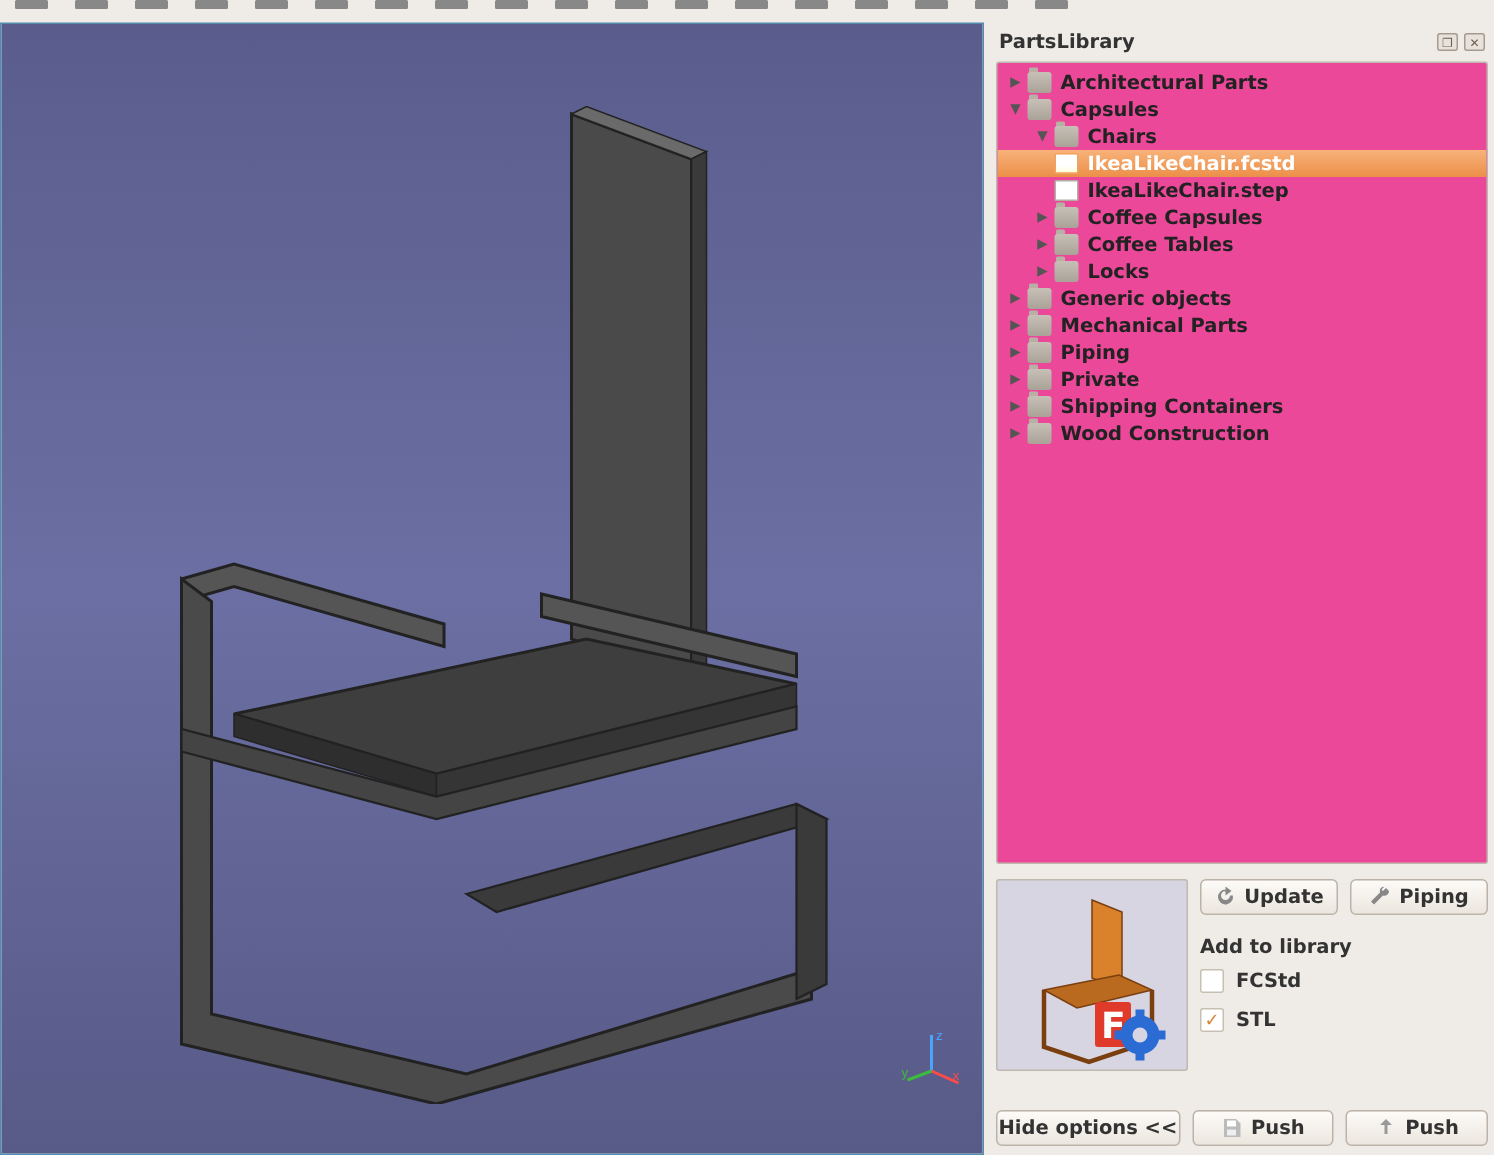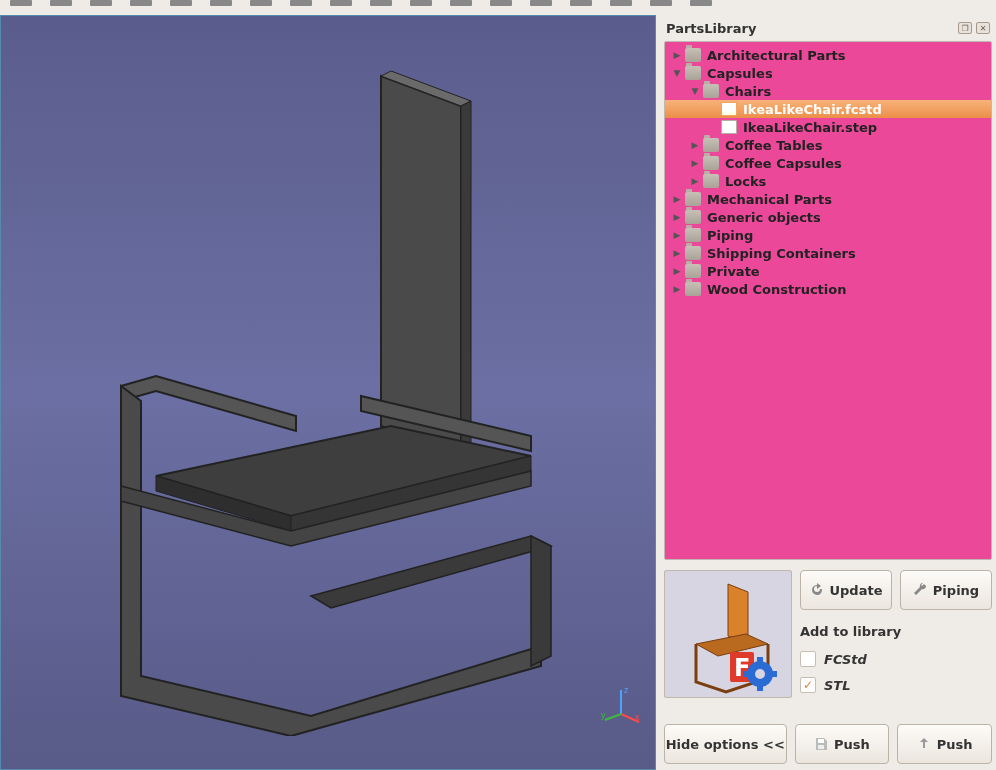--- a/index.html
+++ b/index.html
@@ -140,21 +140,21 @@
     background: #fff;
     border: 1px solid #b5aea4;
     border-radius: 1px;
     position: relative;
   }
   .file-icon.fc {
     background: linear-gradient(#fff,#f8d8b8);
     border-color: #c88850;
   }
   .indent-1 { padding-left: 24px; }
-  .indent-2 { padding-left: 42px; text-align: center; }
+  .indent-2 { padding-left: 24px; text-align: center; }
 
   .mid-row {
     display: flex;
     gap: 8px;
     margin-top: 10px;
   }
   .thumb {
     width: 128px;
     height: 128px;
     background: #d8d5e3;
@@ -170,21 +170,21 @@
     flex: 1;
     display: flex;
     flex-direction: column;
   }
   .btn-row {
     display: flex;
     gap: 8px;
   }
   .btn {
     flex: 1;
-    height: 40px;
+    height: 24px;
     border: 1px solid #bcb3a8;
     border-radius: 4px;
     background: linear-gradient(#fdfbf8,#ebe6de);
     display: flex;
     align-items: center;
     justify-content: center;
     gap: 6px;
     font-weight: bold;
     color: #333;
     cursor: pointer;
@@ -194,25 +194,24 @@
     height: 14px;
     display: inline-block;
   }
   .section-label {
     font-weight: bold;
     margin-top: 14px;
     margin-bottom: 2px;
   }
   .chk-row {
     display: flex;
-    align-items: flex-end;
+    align-items: center;
     height: 26px;
     gap: 8px;
     font-weight: bold;
-    font-style: italic;
   }
   .chk {
     width: 16px;
     height: 16px;
     border: 1px solid #c8bfb3;
     border-radius: 2px;
     background: #fff;
     display: flex;
     align-items: center;
     justify-content: center;
@@ -329,56 +328,56 @@
           <span>IkeaLikeChair.fcstd</span>
         </div>
         <div class="tree-row indent-2">
           <span class="tree-toggle none"></span>
           <span class="file-icon"></span>
           <span>IkeaLikeChair.step</span>
         </div>
         <div class="tree-row indent-1">
           <span class="tree-toggle closed"></span>
           <span class="folder-icon"></span>
+          <span>Coffee Capsules</span>
+        </div>
+        <div class="tree-row indent-1">
+          <span class="tree-toggle closed"></span>
+          <span class="folder-icon"></span>
           <span>Coffee Tables</span>
         </div>
         <div class="tree-row indent-1">
           <span class="tree-toggle closed"></span>
           <span class="folder-icon"></span>
-          <span>Coffee Capsules</span>
-        </div>
-        <div class="tree-row indent-1">
-          <span class="tree-toggle closed"></span>
-          <span class="folder-icon"></span>
           <span>Locks</span>
         </div>
         <div class="tree-row indent-0">
           <span class="tree-toggle closed"></span>
           <span class="folder-icon"></span>
+          <span>Generic objects</span>
+        </div>
+        <div class="tree-row indent-0">
+          <span class="tree-toggle closed"></span>
+          <span class="folder-icon"></span>
           <span>Mechanical Parts</span>
         </div>
         <div class="tree-row indent-0">
           <span class="tree-toggle closed"></span>
           <span class="folder-icon"></span>
-          <span>Generic objects</span>
-        </div>
-        <div class="tree-row indent-0">
-          <span class="tree-toggle closed"></span>
-          <span class="folder-icon"></span>
           <span>Piping</span>
         </div>
         <div class="tree-row indent-0">
           <span class="tree-toggle closed"></span>
           <span class="folder-icon"></span>
+          <span>Private</span>
+        </div>
+        <div class="tree-row indent-0">
+          <span class="tree-toggle closed"></span>
+          <span class="folder-icon"></span>
           <span>Shipping Containers</span>
-        </div>
-        <div class="tree-row indent-0">
-          <span class="tree-toggle closed"></span>
-          <span class="folder-icon"></span>
-          <span>Private</span>
         </div>
         <div class="tree-row indent-0">
           <span class="tree-toggle closed"></span>
           <span class="folder-icon"></span>
           <span>Wood Construction</span>
         </div>
       </div>
 
     <div class="mid-row">
       <div class="thumb">

